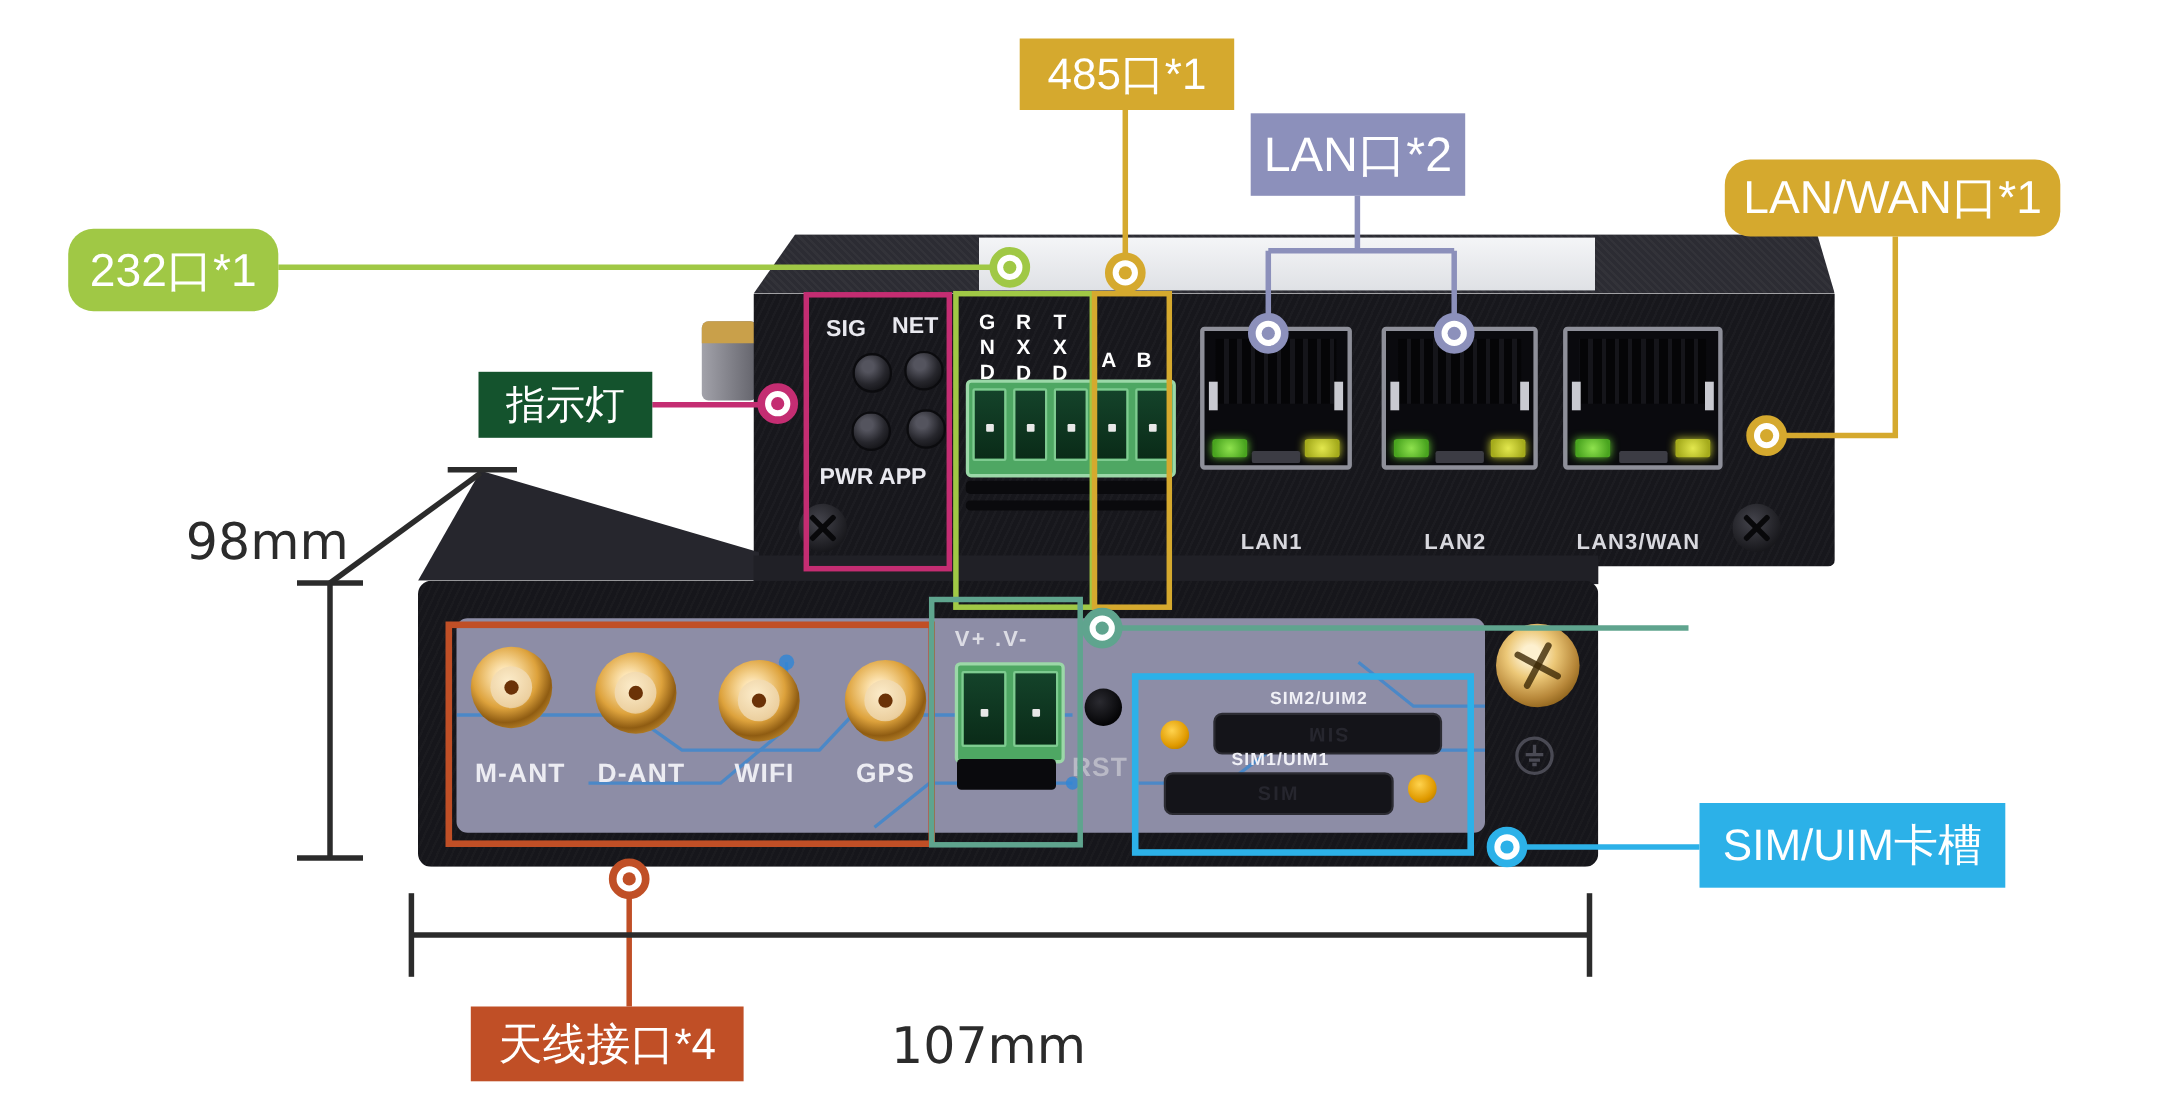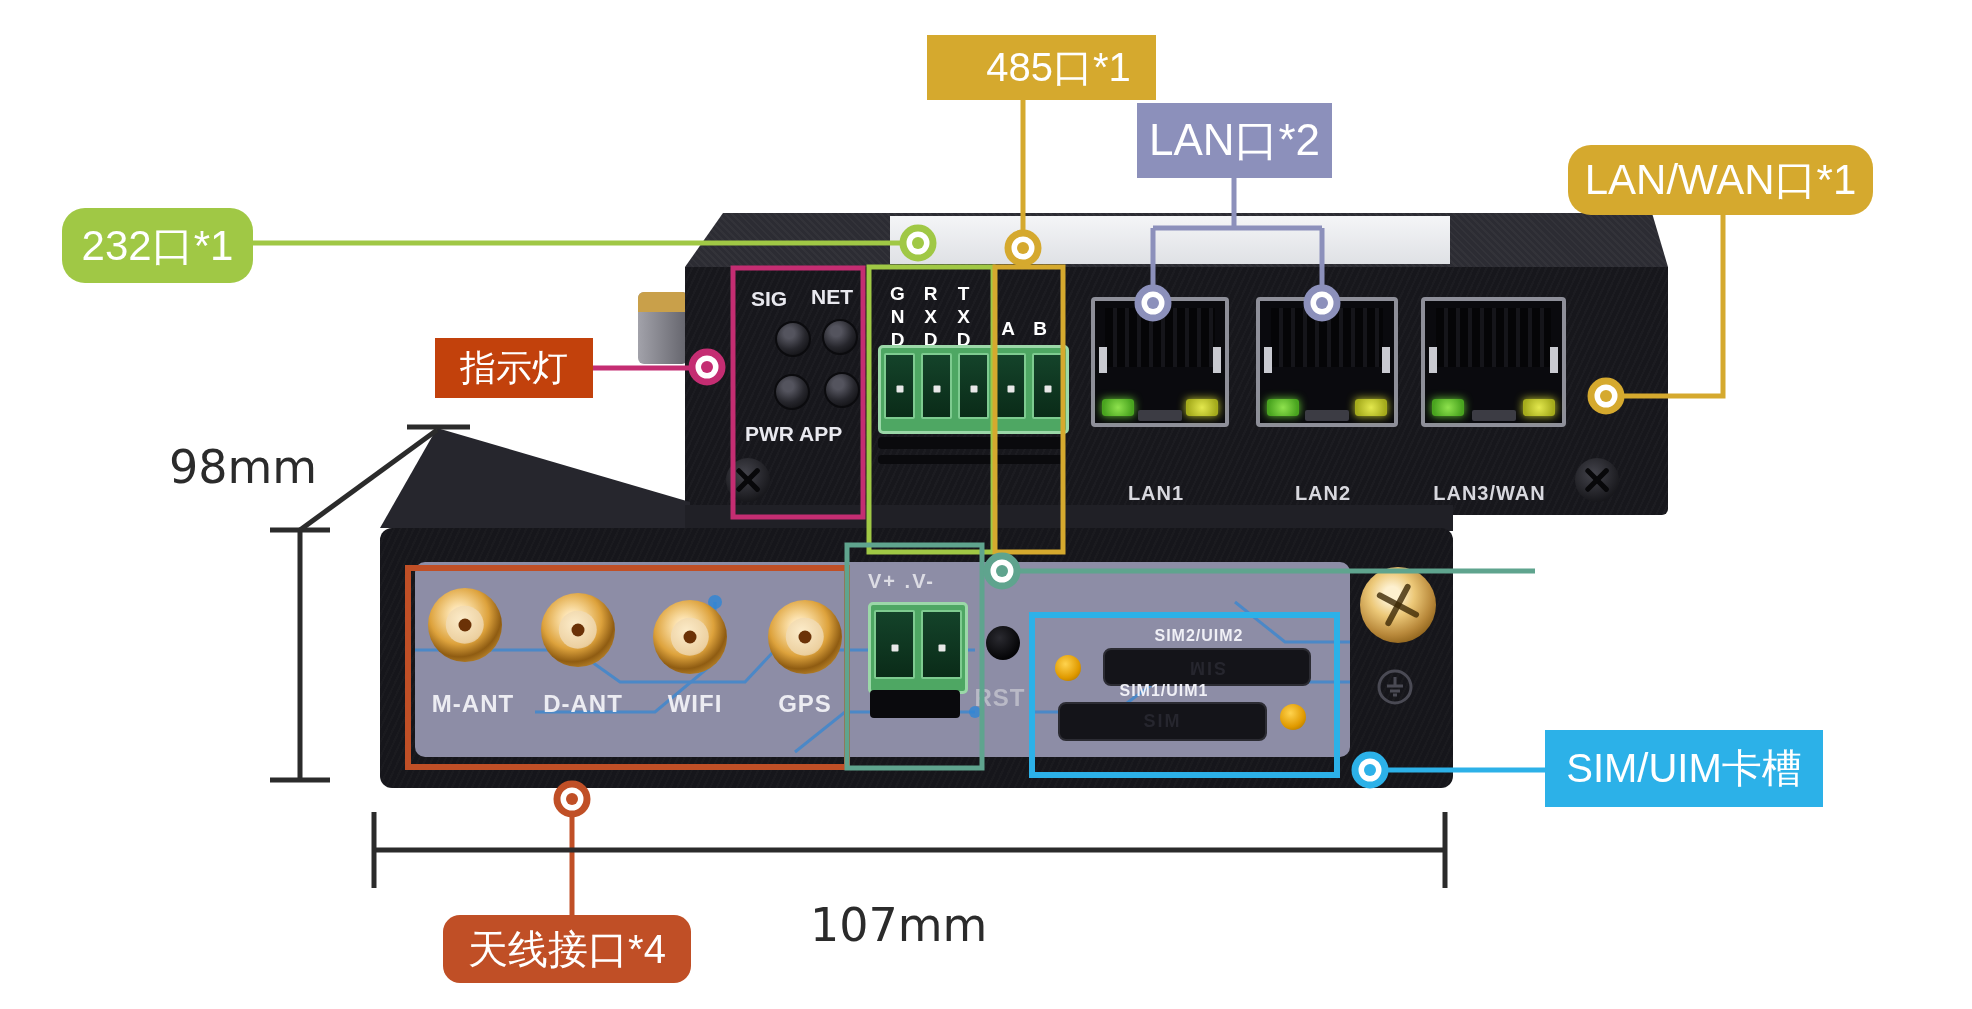--- a/index.html
+++ b/index.html
@@ -66,21 +66,21 @@
   .ybtn{border-radius:50%;background:radial-gradient(circle at 40% 35%,#ffd34e,#e09a00 60%,#9c6a00);}
   .gscrew{border-radius:50%;background:radial-gradient(circle at 42% 36%,#fdf0cf 0 12%,#ecc878 34%,#b8883a 62%,#8a5f18 80%,#caa052 100%);}
   .gscrew::before,.gscrew::after{content:"";position:absolute;left:50%;top:50%;width:62%;height:6px;
     background:rgba(60,40,5,.8);transform:translate(-50%,-50%) rotate(28deg);border-radius:3px;}
   .gscrew::after{transform:translate(-50%,-50%) rotate(-62deg);}
   .simtext{color:#f0f0f6;font-weight:bold;font-size:16px;letter-spacing:1px;text-align:center;}
 
   
   .callout{display:flex;align-items:center;justify-content:center;color:#ffffff;z-index:60;text-align:center;}
   .c42{font-size:42px;border-radius:23px;} .c40{font-size:40px;} .c44{font-size:44px;} .c36{font-size:36px;} .c38{font-size:38px;line-height:1.55;}
-  .dimtext{color:#2b2b2b;font-size:46px;text-align:center;z-index:60;font-family:"DejaVu Sans",sans-serif;}
+  .dimtext{color:#2b2b2b;font-size:46px;text-align:center;z-index:60;font-family:"DejaVu Sans",sans-serif;margin-top:25px;}
 
   svg.overlay{position:absolute;left:0;top:0;z-index:50;pointer-events:none;}
 </style>
 </head>
 <body>
 
 <div id="stage">
 
   <div class="abs ant-stub" style="left:638px;top:292px;width:50px;height:72px;">
       <span class="band"></span>
@@ -277,23 +277,23 @@
         <path d="M407 427 H470"></path>
     </g>
     <g stroke="#2b2b2b" stroke-width="5" fill="none">
       <path d="M374 850 H1445"></path>
         <path d="M374 812 V888"></path>
         <path d="M1445 812 V888"></path>
     </g>
   </svg>
 
   <div class="abs callout c42" style="left: 62px; top: 208px; width: 191px; height: 75px; background-color: rgb(160, 200, 69);">232口*1</div>
-  <div class="abs callout c40" style="left: 927px; top: 35px; width: 195px; height: 65px; background-color: rgb(213, 169, 46); padding-left: 34px;">485口*1</div>
+  <div class="abs callout c40" style="left: 927px; top: 35px; width: 195px; height: 65px; background-color: rgb(213, 169, 46);">485口*1</div>
   <div class="abs callout c44" style="left: 1137px; top: 103px; width: 195px; height: 75px; background-color: rgb(140, 144, 187);">LAN口*2</div>
   <div class="abs callout c42" style="left: 1568px; top: 145px; width: 305px; height: 70px; background-color: rgb(213, 169, 46);">LAN/WAN口*1</div>
-  <div class="abs callout c36" style="left: 435px; top: 338px; width: 158px; height: 60px; background-color: #c2410c;">指示灯</div>
+  <div class="abs callout c36" style="left: 435px; top: 338px; width: 158px; height: 60px; background-color: #14532d;">指示灯</div>
   <div class="abs callout c40" style="left: 1545px; top: 730px; width: 278px; height: 77px; background-color: rgb(44, 177, 232);">SIM/UIM卡槽</div>
-  <div class="abs callout c40" style="left: 443px; top: 915px; width: 248px; height: 68px; background-color: rgb(192, 79, 38); border-radius: 17px;">天线接口*4</div>
+  <div class="abs callout c40" style="left: 428px; top: 915px; width: 248px; height: 68px; background-color: rgb(192, 79, 38);">天线接口*4</div>
 
   <div class="abs dimtext" style="left:168px;top:440px;width:150px;">98mm</div>
   <div class="abs dimtext" style="left:810px;top:898px;width:170px;">107mm</div>
 
 </div>
 
 </body></html>

